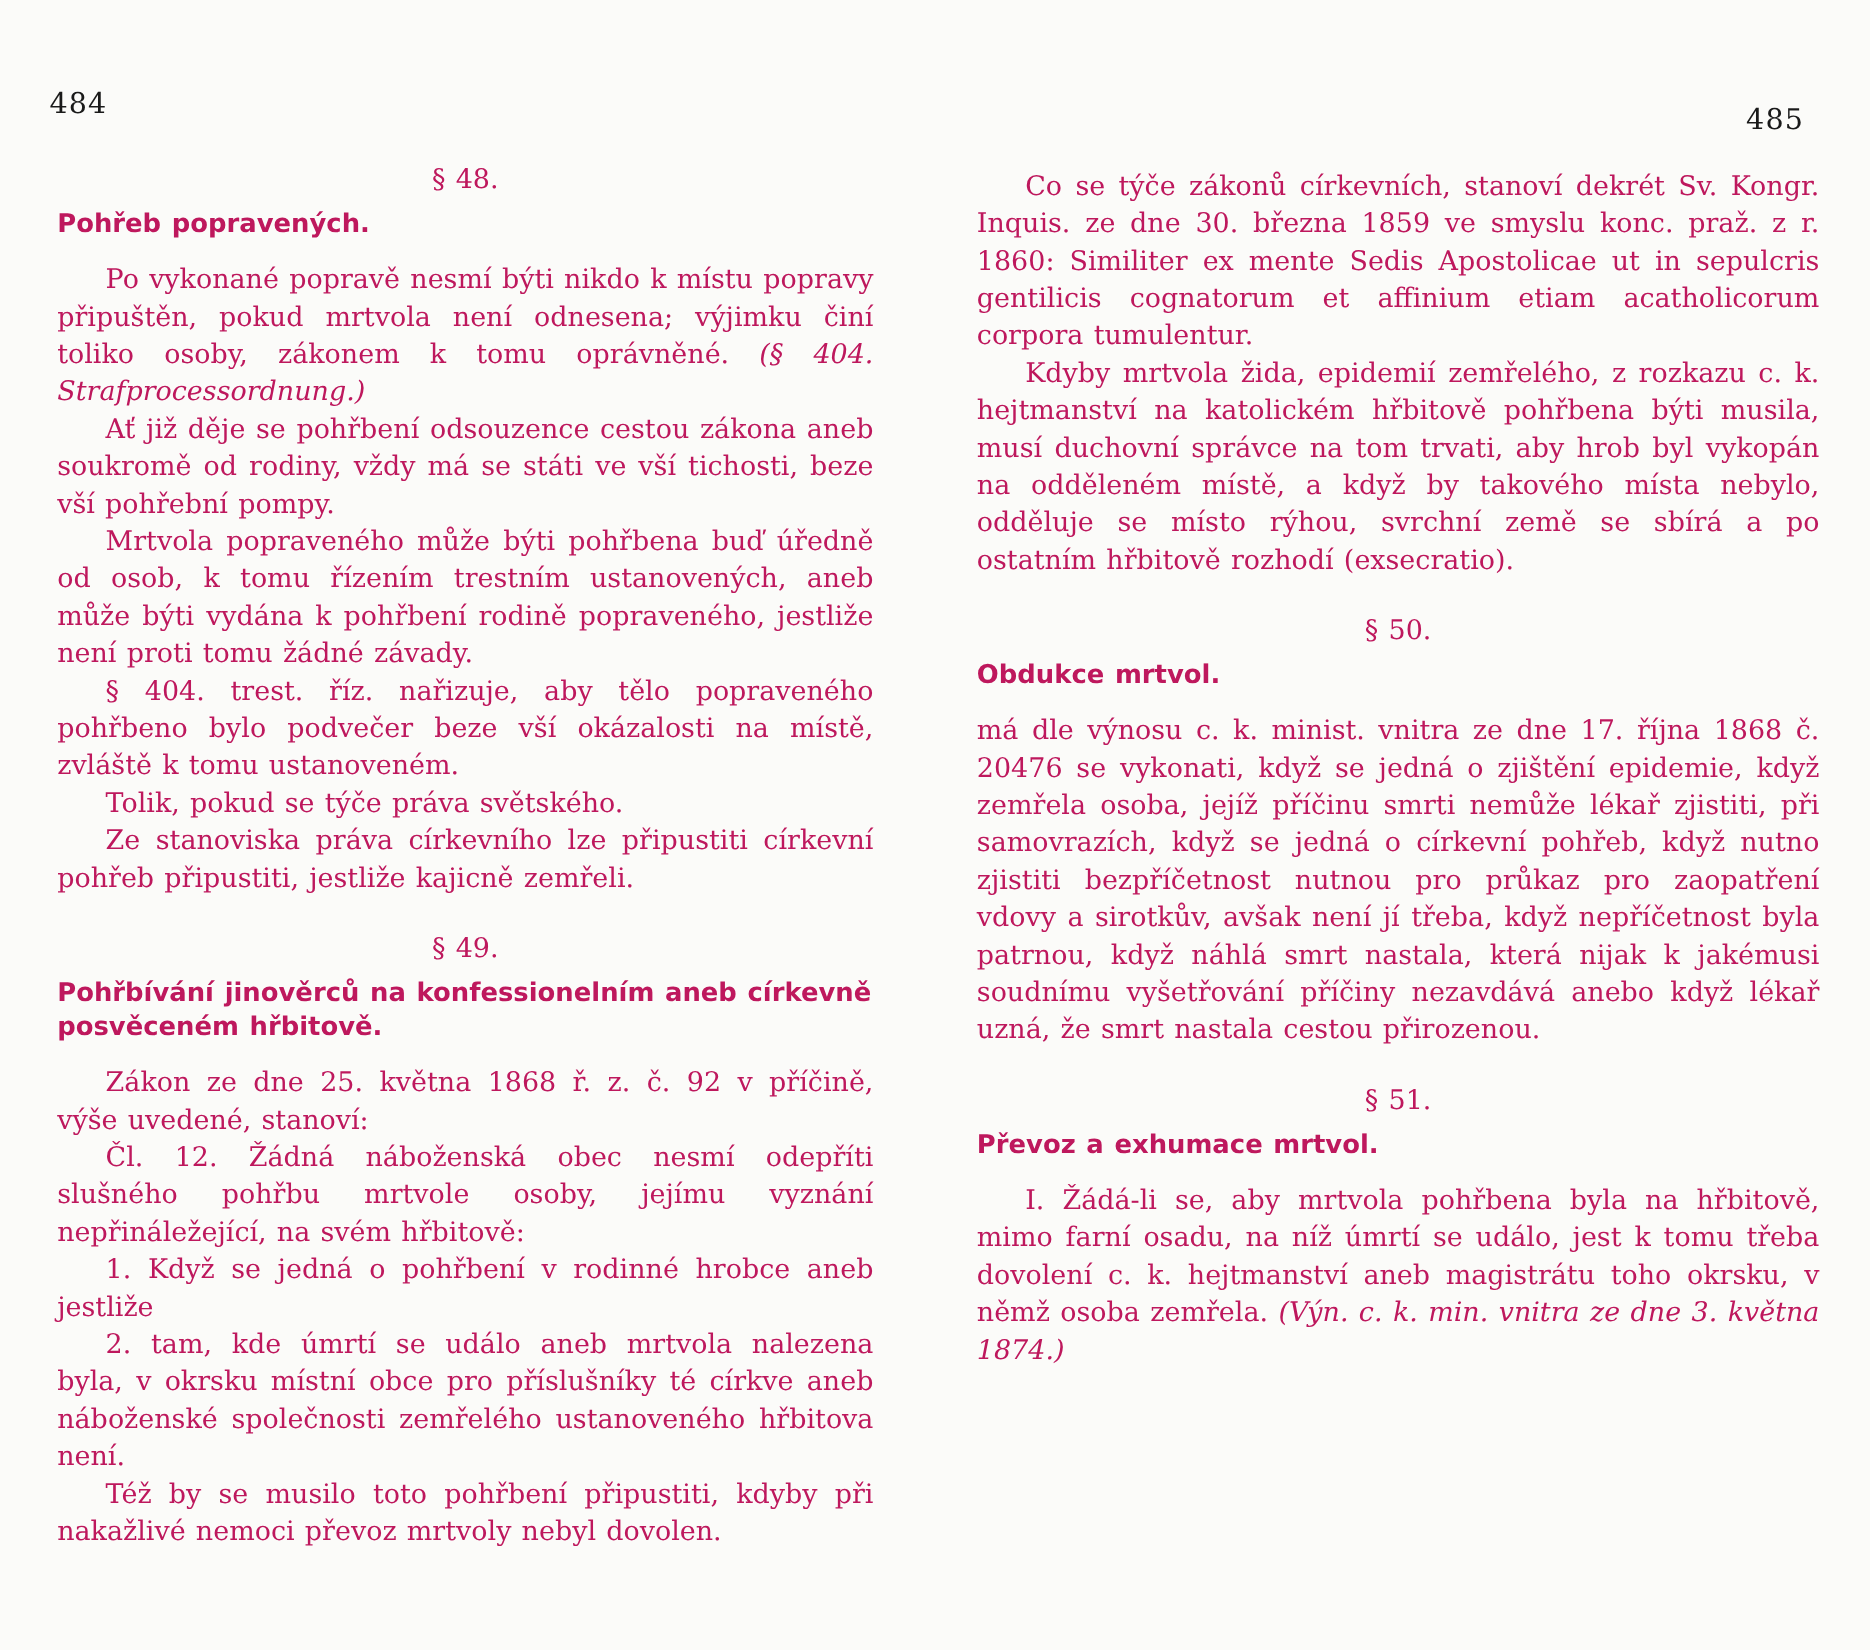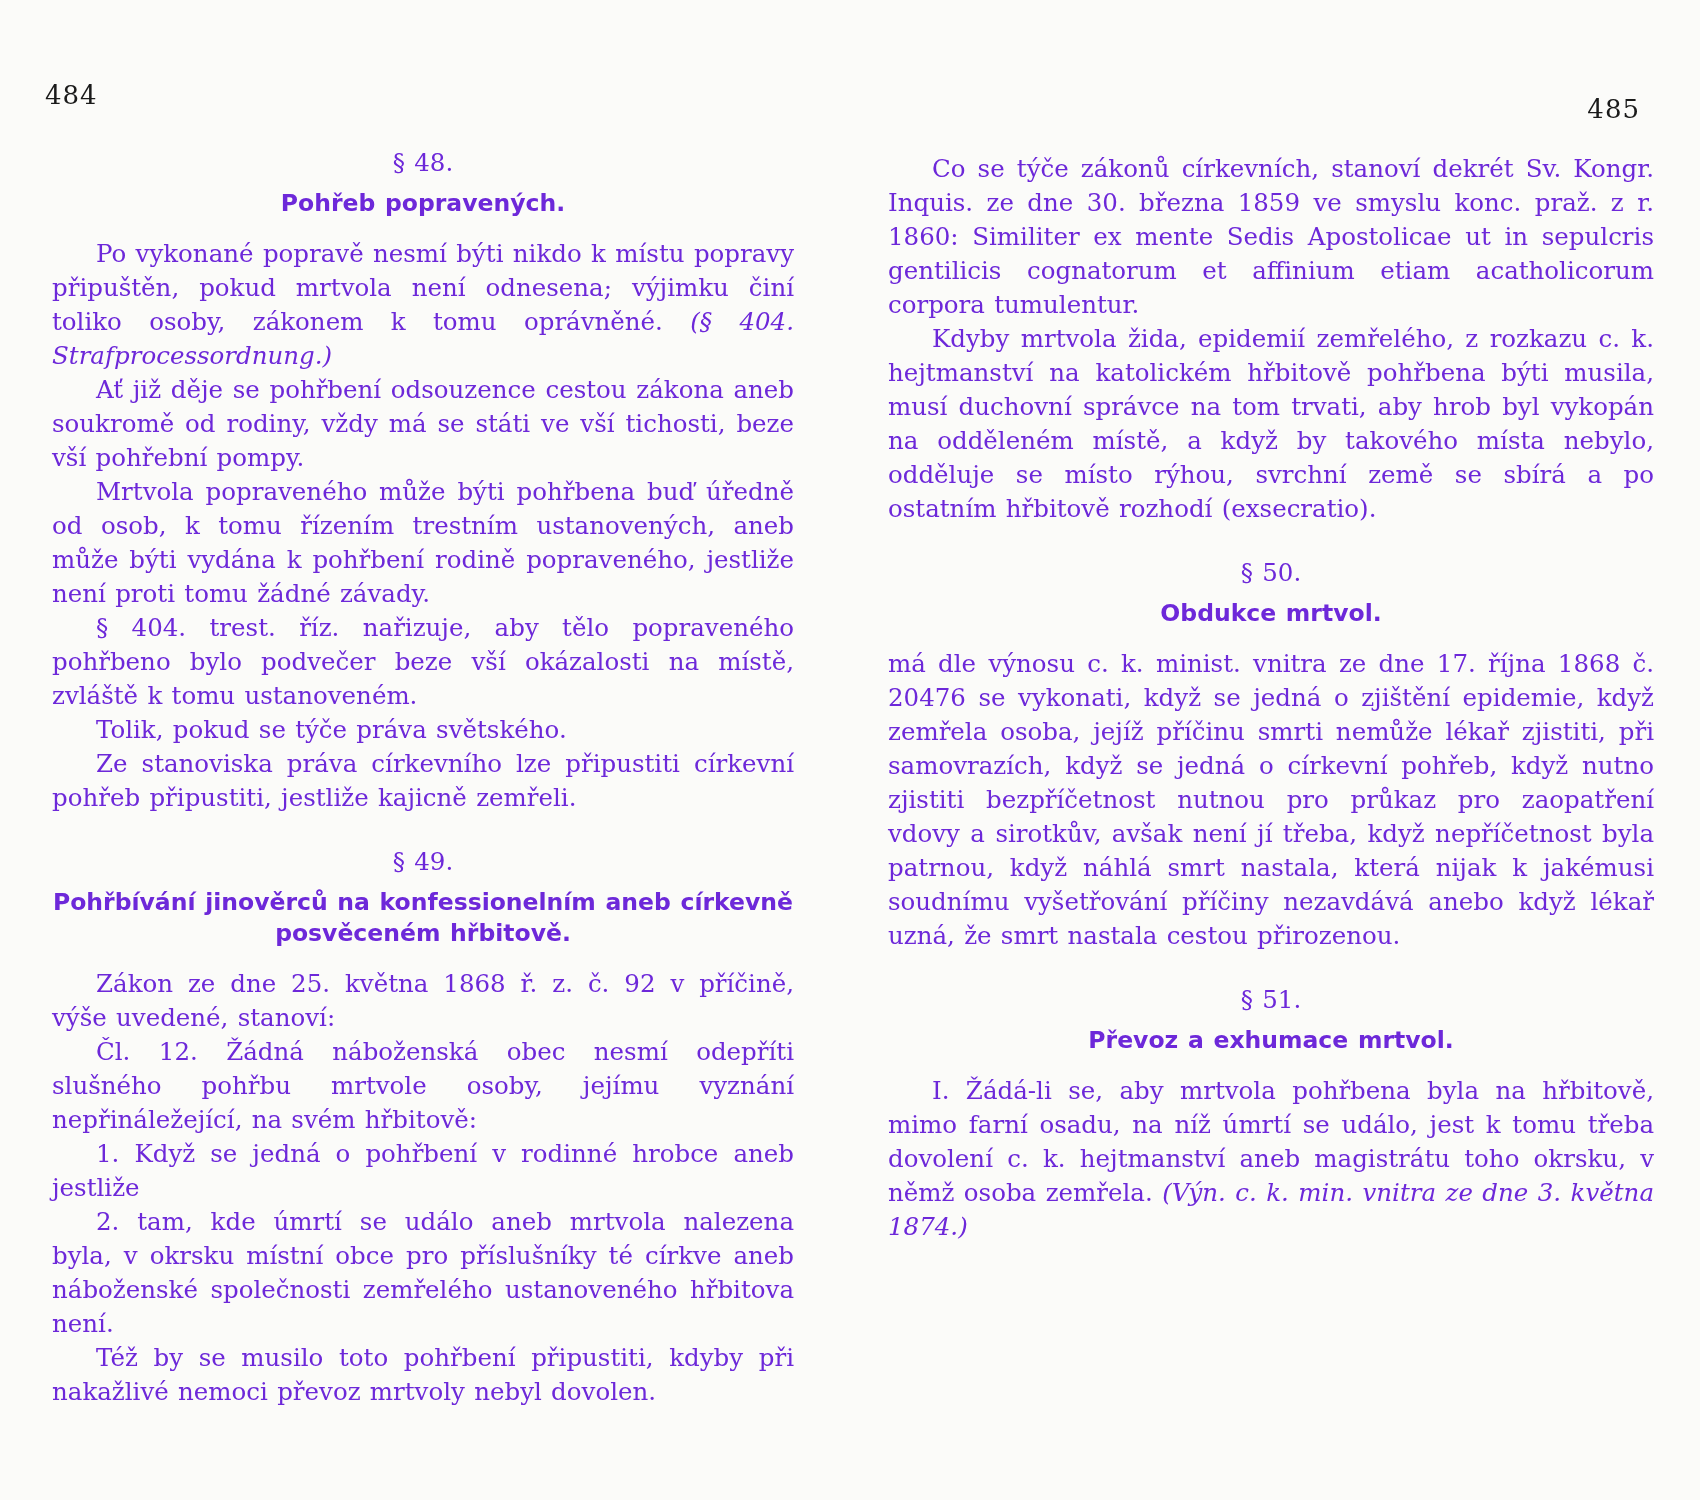--- a/index.html
+++ b/index.html
@@ -26,39 +26,39 @@
     color: #1a1a1a;
   }
   .pageno-left  { left: 45px;  top: 80px;  }
   .pageno-right { right: 60px; top: 94px;  }
   .col {
     position: absolute;
     font-size: 24.5px;
     line-height: 34px;
     text-align: justify;
     word-spacing: 1.5px;
-    color: #6d28d9;
+    color: #be185d;
   }
   .col-left  { left: 52px;  top: 146px; width: 742px; }
   .col-right { left: 888px; top: 152px; width: 766px; }
   .col p {
     margin: 0;
     text-indent: 44px;
   }
   .col p.noindent { text-indent: 0; }
   .sec-head {
     text-indent: 0 !important;
     text-align: center;
     margin: 30px 0 8px 0 !important;
     font-size: 24.5px;
   }
   .sec-head.first { margin-top: 0 !important; }
   .sec-title {
     text-indent: 0 !important;
-    text-align: center;
+    text-align: left;
     font-family: "DejaVu Sans", sans-serif;
     font-weight: 700;
     font-size: 23.5px;
     line-height: 31px;
     margin: 0 0 18px 0 !important;
   }
   .it { font-style: italic; }
 </style>
 </head>
 <body>

